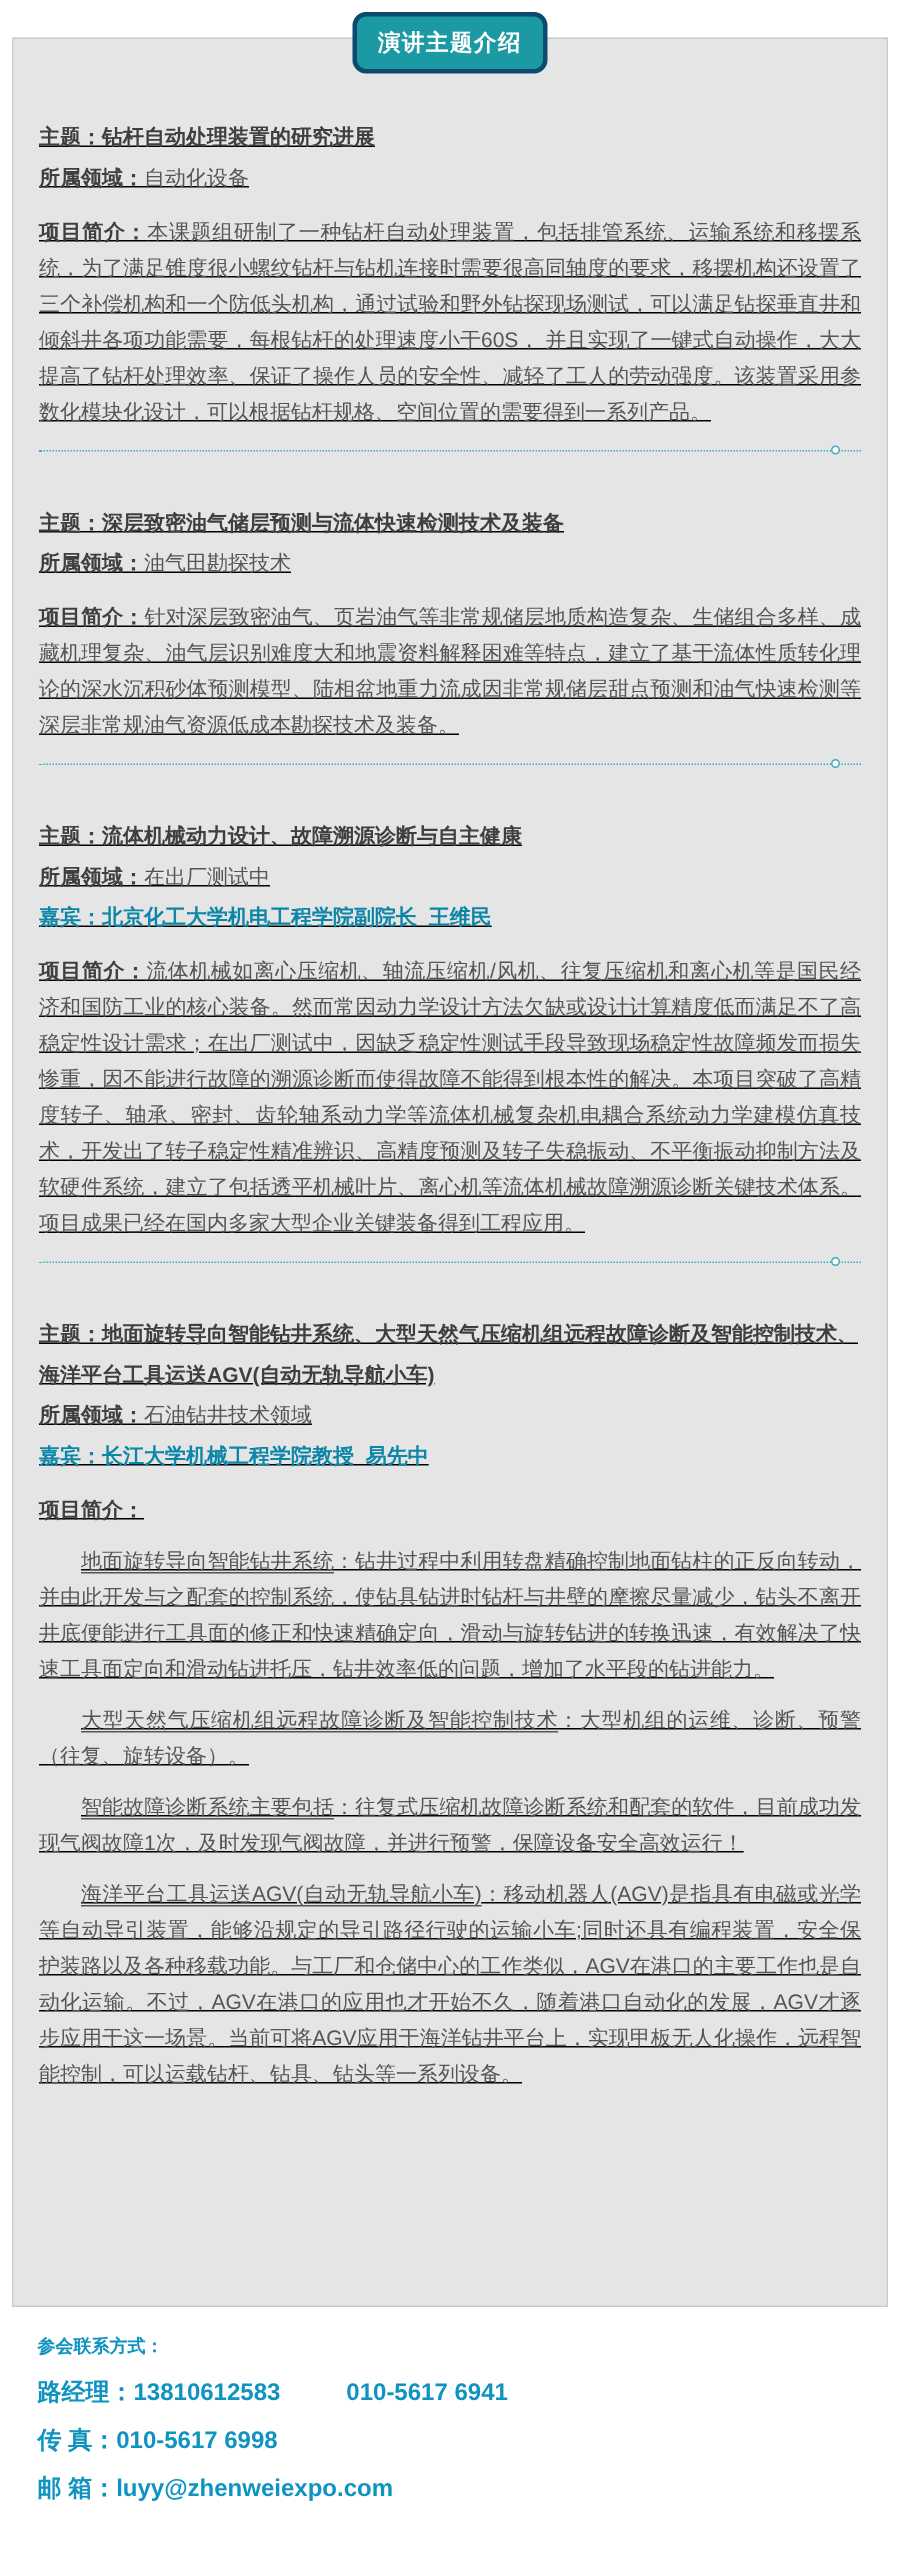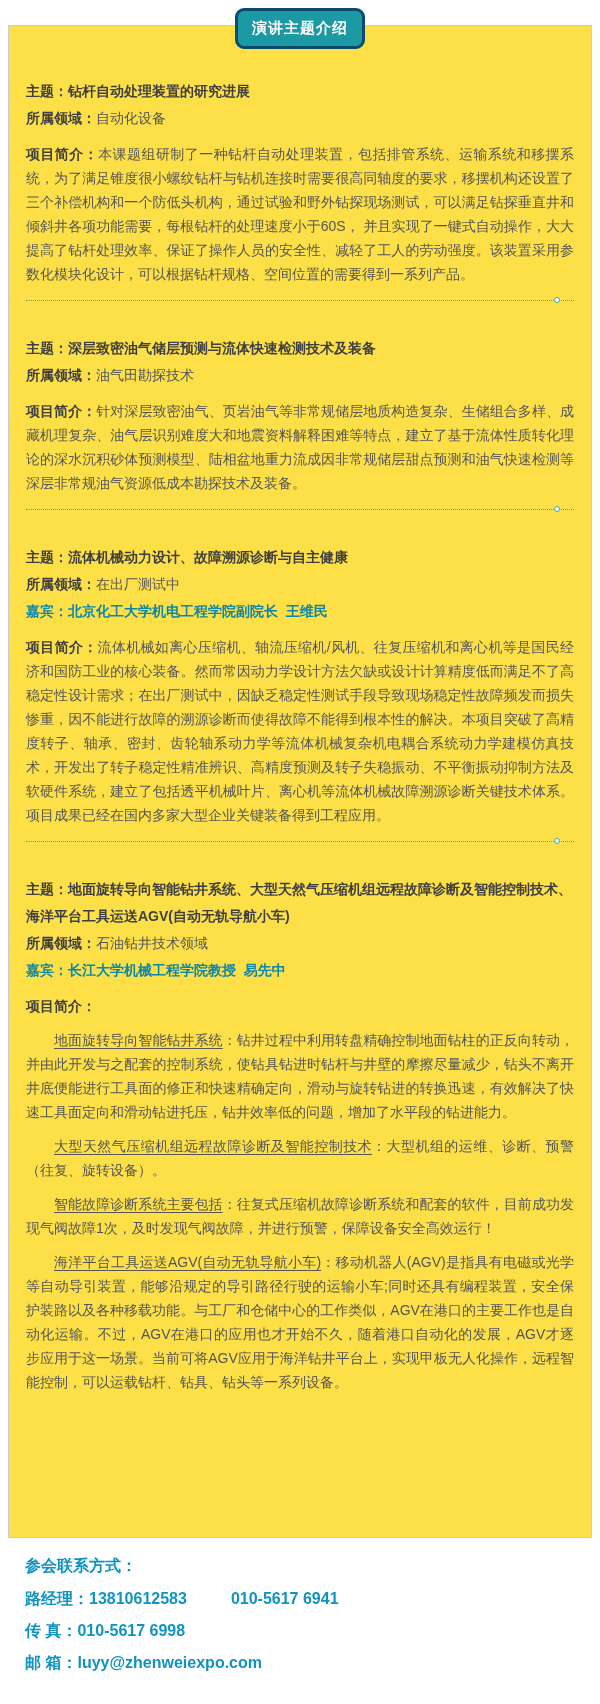--- a/index.html
+++ b/index.html
@@ -15,24 +15,25 @@
     position: absolute; top: 8px; left: 50%; transform: translateX(-50%);
     background: #1b9aa4; color: #ffffff;
     font-size: 15px; font-weight: bold; letter-spacing: 1px;
     padding: 8px 14px; border-radius: 9px;
     border: 3px solid #0c4a6e;
     z-index: 2; white-space: nowrap;
   }
   .card {
     position: absolute; top: 25px; left: 8px;
     width: 584px; height: 1513px;
-    background: #fde047;
+    background: #e5e5e5;
     border: 1px solid #c9cdd2;
     padding: 52px 17px 0 17px;
     overflow: hidden;
+    text-decoration: underline;
   }
   p { margin: 0; }
   .topic {
     color: #3f3f3f; font-weight: bold;
     font-size: 14px; line-height: 27px;
   }
   .meta {
     color: #555555; font-size: 14px; line-height: 27px;
   }
   .lab { color: #3f3f3f; font-weight: bold; }
@@ -55,21 +56,21 @@
     position: absolute; right: 14px; top: -4.5px;
     width: 6px; height: 6px;
     background: #ffffff;
     border: 1.5px solid #3fabbe;
     border-radius: 50%;
   }
   .footer {
     position: absolute; top: 1556px; left: 25px;
     color: #0f93c1; font-weight: bold;
   }
-  .f-title { font-size: 16px; margin-bottom: 12px; }
+  .f-title { font-size: 12px; margin-bottom: 12px; }
   .f-line { font-size: 16px; margin-bottom: 11px; white-space: pre-wrap; }
   .f-gap { display: inline-block; width: 44px; }
 </style>
 </head>
 <body>
 
 <div class="badge">演讲主题介绍</div>
 
 <div class="card">
 

